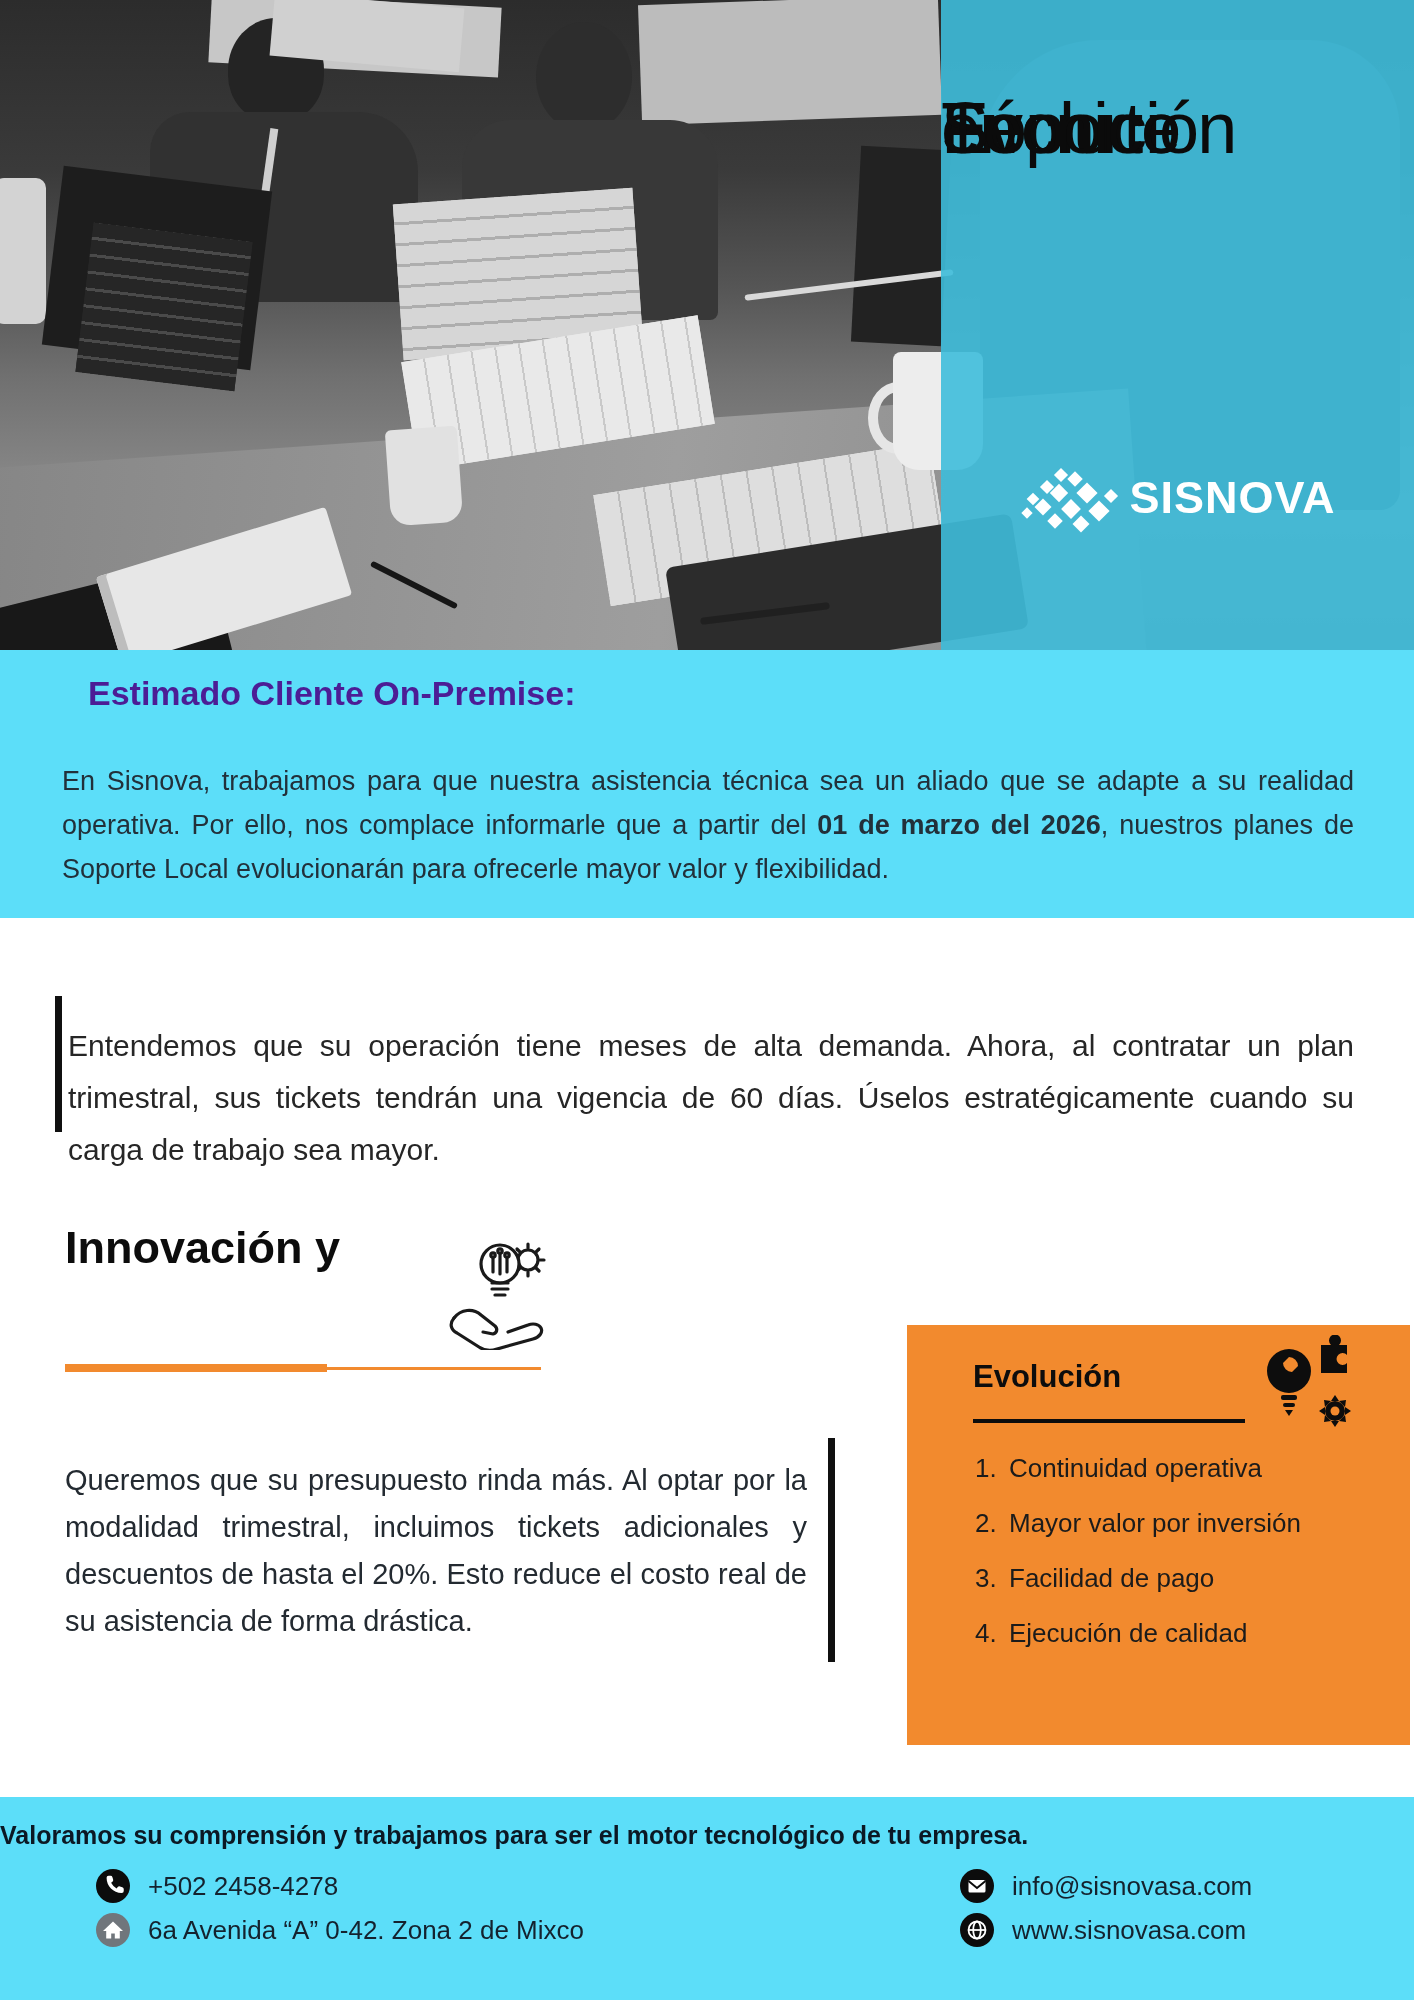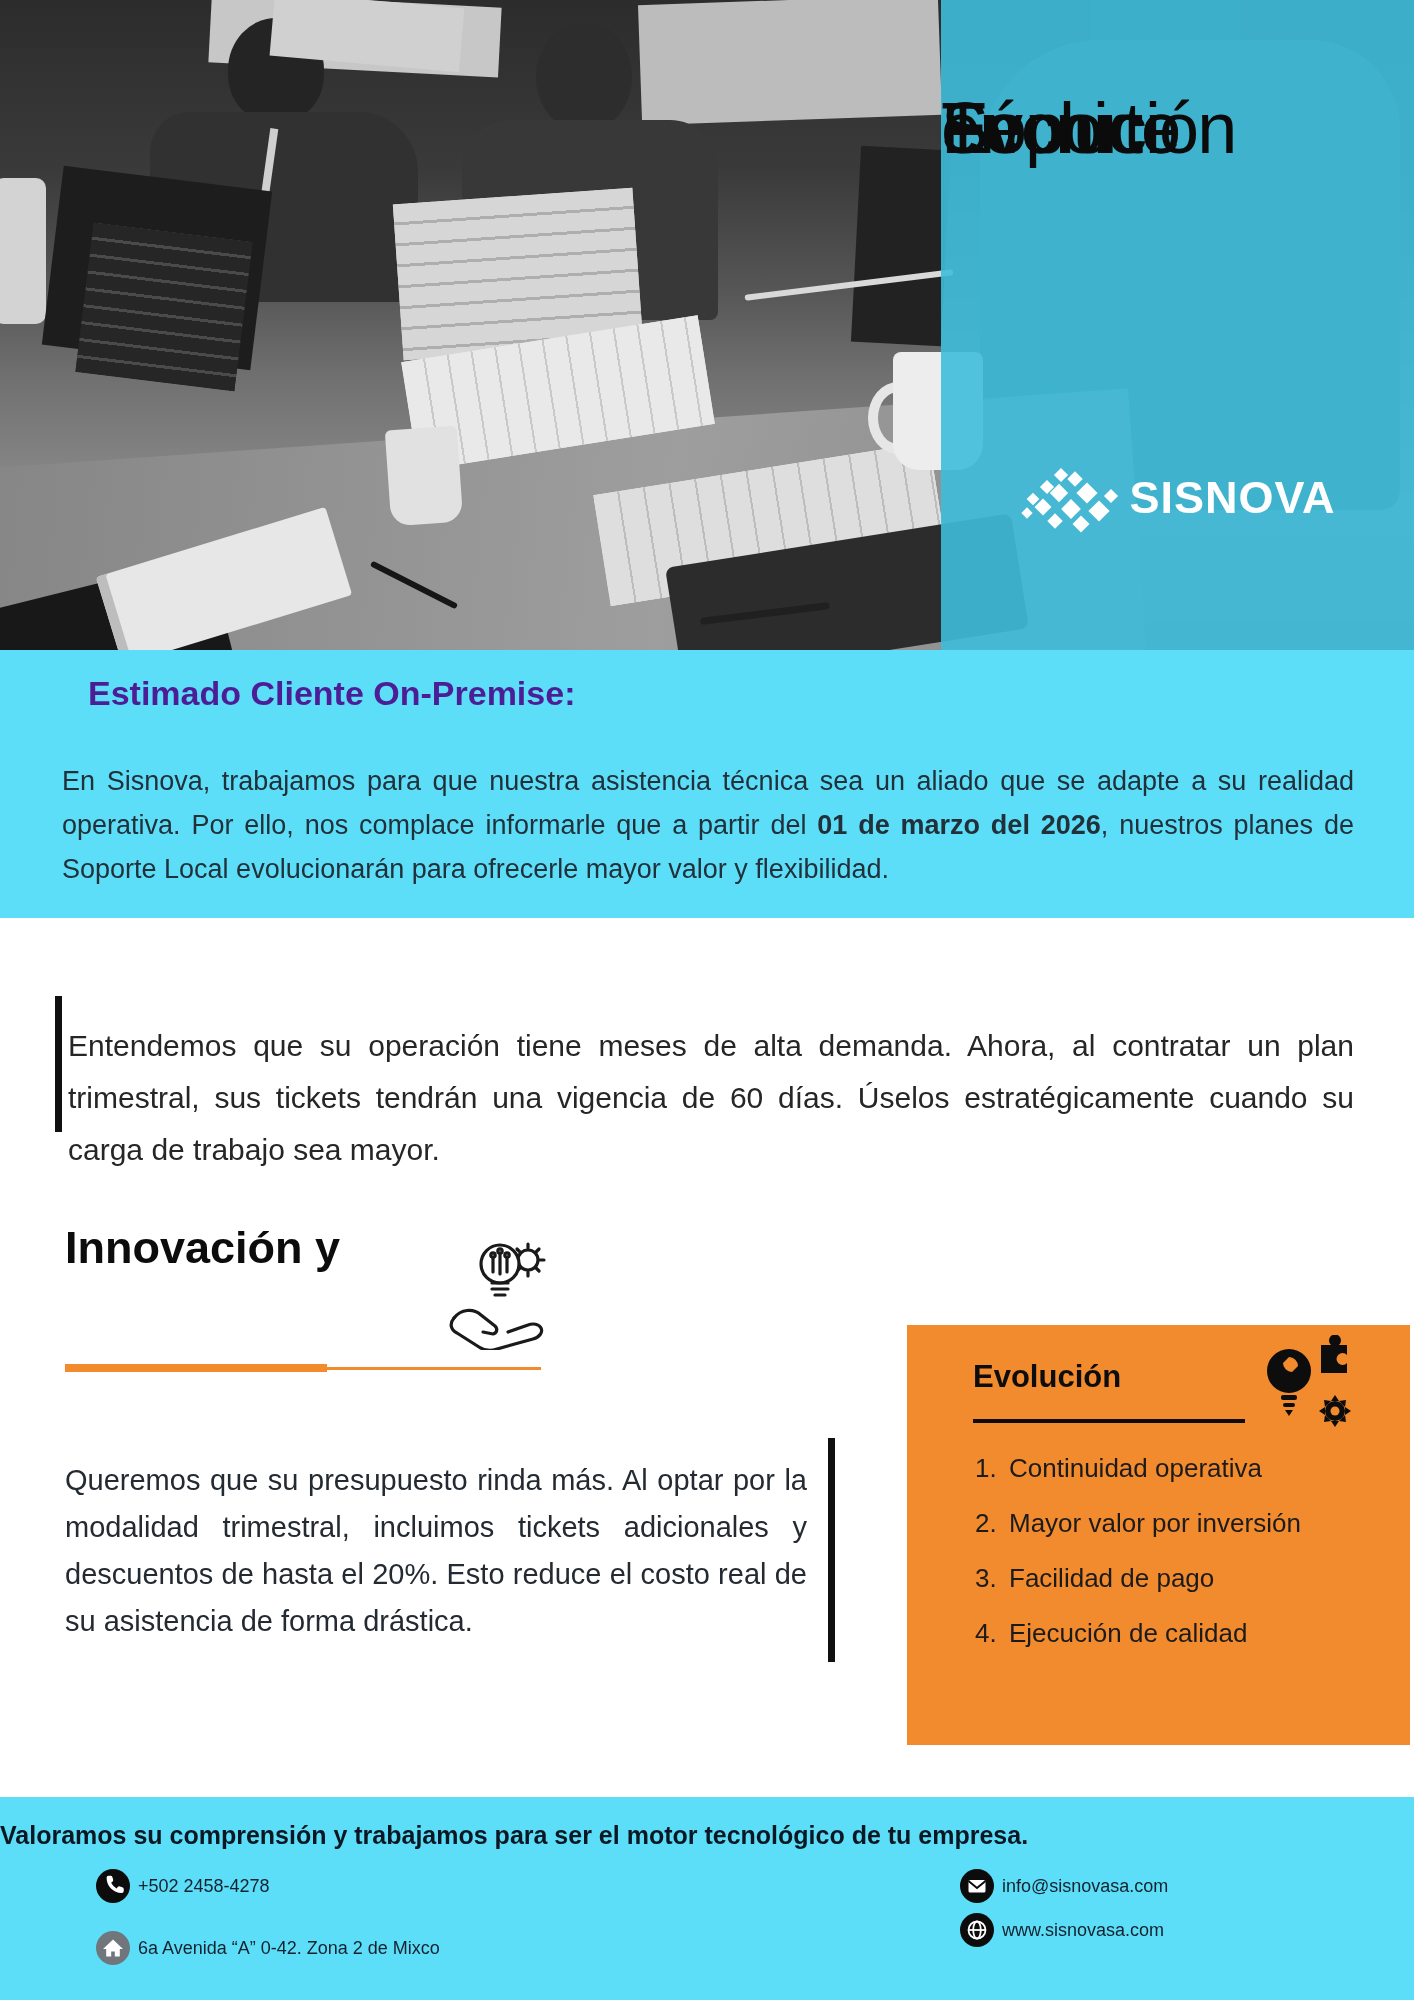--- a/index.html
+++ b/index.html
@@ -74,23 +74,23 @@
   .evo-title{position:absolute;left:66px;top:34px;font-size:31px;font-weight:800;color:#0d0d0d;}
   .evo-underline{position:absolute;left:66px;top:94px;width:272px;height:4px;background:#0d0d0d;}
   .evo-icon{position:absolute;left:352px;top:10px;}
   .evo-list{position:absolute;left:68px;top:128px;width:400px;}
   .evo-item{display:flex;height:55px;align-items:flex-start;font-size:26px;color:#1b1b1b;}
   .evo-num{width:34px;flex:0 0 auto;}
 
   
   .footer{position:absolute;left:0;top:1797px;width:1414px;height:203px;background:#5CDEF9;}
   .footer-msg{position:absolute;left:0;top:24px;width:1414px;font-size:25px;font-weight:700;color:#0b1824;}
-  .c-row{position:absolute;display:flex;align-items:center;gap:8px;font-size:18px;color:#14222e;}
+  .c-row{position:absolute;display:flex;align-items:center;gap:18px;font-size:26px;color:#14222e;}
   .c-icon{width:34px;height:34px;flex:0 0 auto;}
-  .row-phone{left:96px;top:1869px;} .row-addr{left:96px;top:1913px;margin-top:18px;}
+  .row-phone{left:96px;top:1869px;} .row-addr{left:96px;top:1913px;}
   .row-mail{left:960px;top:1869px;} .row-web{left:960px;top:1913px;}
 </style>
 </head>
 <body>
 
 <div class="page">
 
   <div class="hero">
     <div class="ph-wall"></div>
     <div class="ph-wall2"></div>

